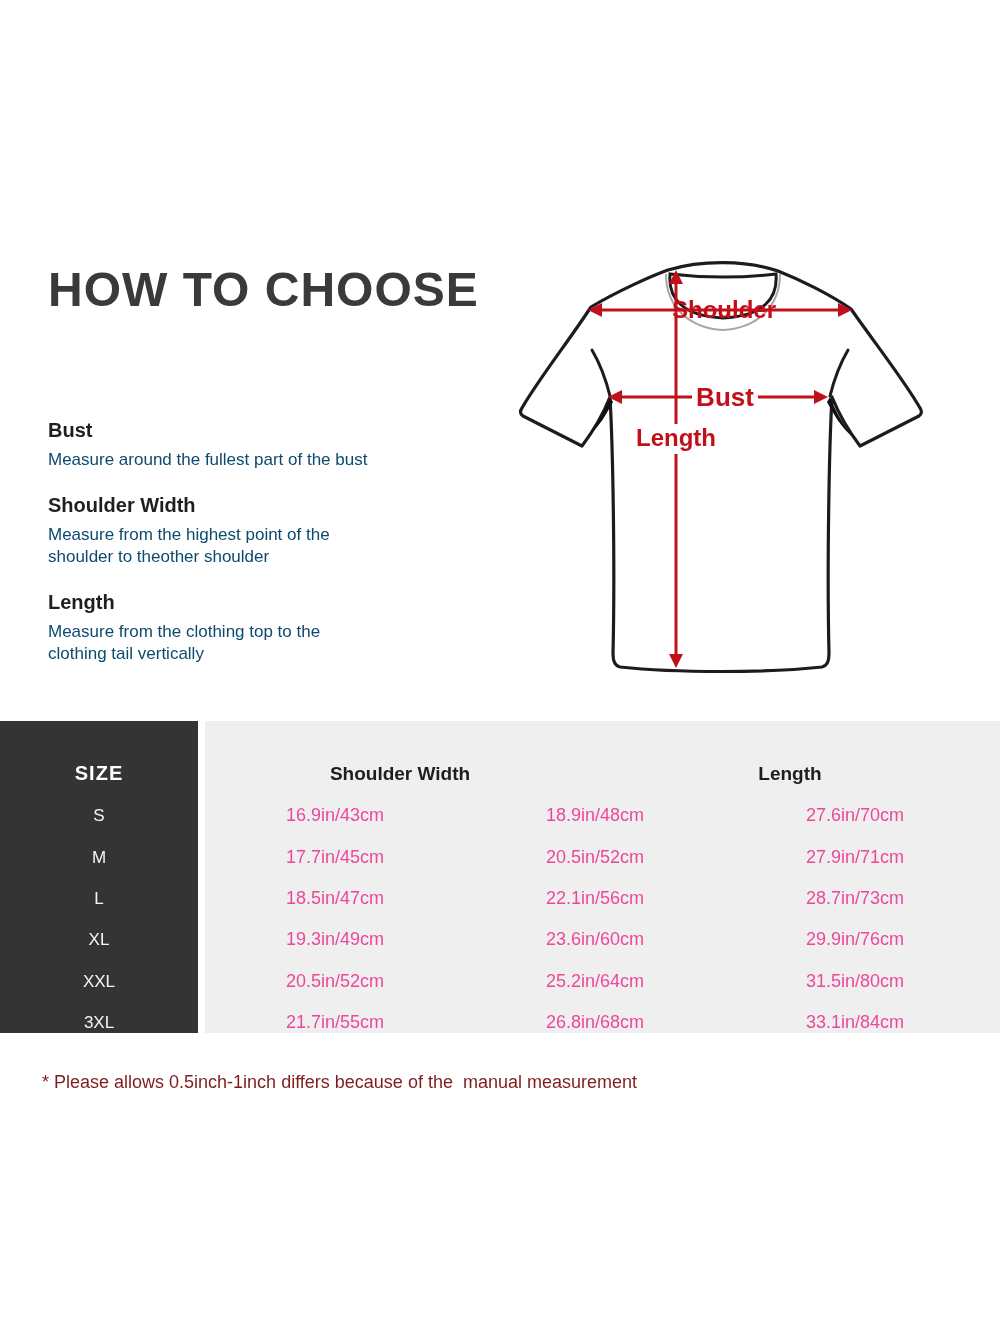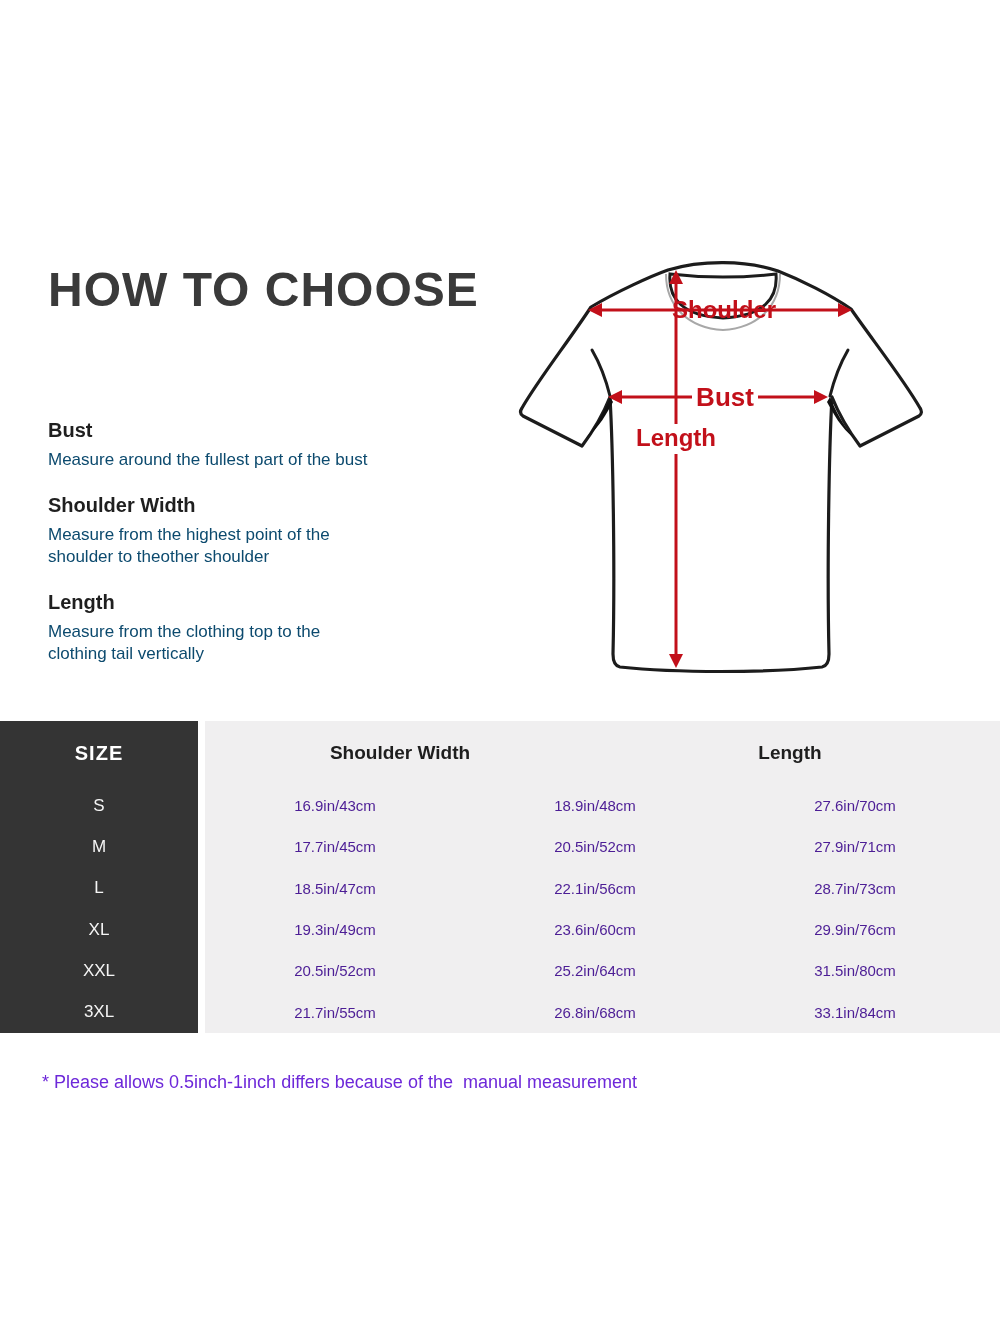--- a/index.html
+++ b/index.html
@@ -76,55 +76,55 @@
     position: absolute;
     left: 205px; top: 0;
     width: 795px; height: 312px;
   }
   .tbl-rows {
     position: absolute;
     left: 0; top: 0; width: 1000px; height: 312px;
     display: flex;
     flex-direction: column;
   }
-  .tbl-row { display: flex; flex: 1; align-items: center; }
+  .tbl-row { display: flex; flex: 1; align-items: flex-end; }
   .tbl-row.header { flex: 0 0 64px; }
   .cell-size {
     flex: 0 0 198px;
     text-align: center;
     color: #f5f5f5;
     font-size: 17px;
   }
   .tbl-row.header .cell-size {
     font-weight: bold;
     font-size: 20px;
     color: #ffffff;
     letter-spacing: 1px;
   }
   .cell-gap { flex: 0 0 7px; }
   .cell-data {
     flex: 1;
     text-align: center;
-    font-size: 15px;
-    color: #4c1d95;
+    font-size: 18px;
+    color: #ec4899;
   }
   .tbl-row .cell-pad-r { flex: 0 0 15px; }
   .tbl-row.header .cell-data {
     font-weight: bold;
     font-size: 19px;
     color: #1e1e1e;
   }
 
   
   .footnote {
     position: absolute;
     left: 42px;
     top: 1072px;
     font-size: 18px;
-    color: #6d28d9;
+    color: #7f1d1d;
     white-space: pre-wrap;
   }
 </style>
 </head>
 <body>
 
 <div class="page">
 
   <div class="title">
     <div>HOW TO CHOOSE</div>

